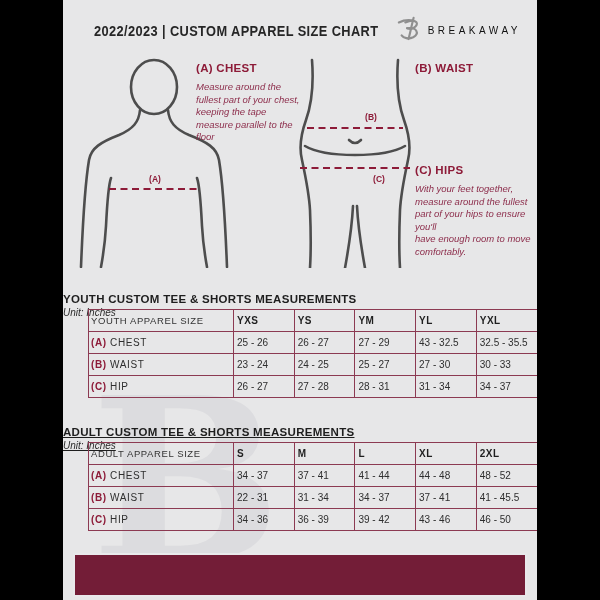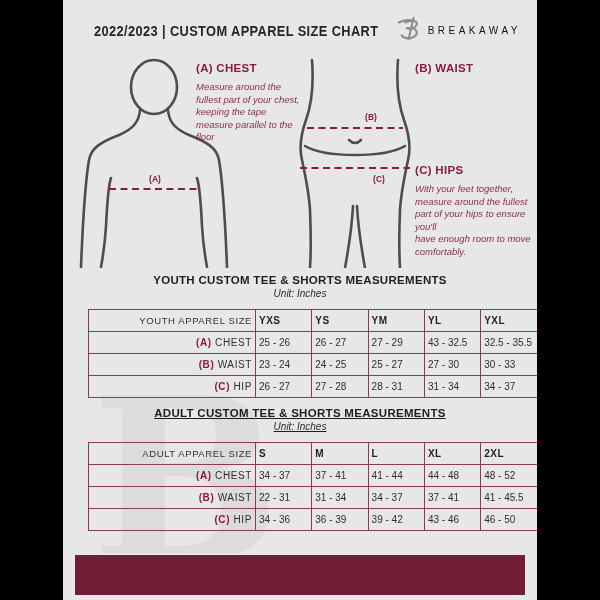--- a/index.html
+++ b/index.html
@@ -35,40 +35,40 @@
     white-space:pre-line;
   }
   #text-a{position:absolute;left:133px;top:6px;width:106px;}
   #text-b{position:absolute;left:352px;top:6px;width:118px;}
   #text-c{position:absolute;left:352px;top:108px;width:118px;}
   .outline{fill:none;stroke:#4d4d4d;stroke-width:2.6;stroke-linecap:round;}
   .dash{stroke:#8d1b38;stroke-width:2.2;stroke-dasharray:7 4.5;}
   .fig-label{font-size:8.5px;font-weight:800;fill:#8d1b38;font-family:"Liberation Sans",sans-serif;}
   
   .tbl-title{
-    position:absolute;left:0;right:0;text-align:center;z-index:2;
-    font-size:11.5px;font-weight:800;color:#1e1e1e;letter-spacing:.3px;
+    position:absolute;left:0;right:0;text-align:left;z-index:2;
+    font-size:11.5px;font-weight:800;color:#1e1e1e;letter-spacing:.3px;margin-top:19px;
   }
   .tbl-unit{display:block;font-size:10px;font-weight:400;font-style:italic;
     letter-spacing:0;color:#2b2b2b;margin-top:2px;}
   #youth-title{top:274px;}
   #adult-title{top:407px;text-decoration:underline;}
   table.size-table{
     border-collapse:collapse;table-layout:fixed;width:449px;
     position:absolute;left:25px;z-index:2;
   }
   #youth-table{top:309px;}
   #adult-table{top:442px;}
   .size-table tr{border-top:1.5px solid #8c3a52;}
   .size-table tr:last-child{border-bottom:1.5px solid #8c3a52;}
   .size-table th,.size-table td{
     border-left:1.2px solid #8c3a52;height:21px;padding:0 3px;
     font-size:10px;color:#2e2e2e;text-align:left;vertical-align:middle;
   }
-  .size-table .lab{width:139px;text-align:right;padding-left:24px;letter-spacing:.6px;}
+  .size-table .lab{width:139px;text-align:left;padding-left:2px;letter-spacing:.6px;}
   .size-table th{font-weight:700;color:#1f1f1f;letter-spacing:.5px;}
   .size-table th.lab{font-weight:500;font-size:9.5px;color:#333;}
   .pre{color:#8d1b38;font-weight:800;}
   
   #watermark{
     position:absolute;left:28px;top:368px;z-index:1;
     font-family:"DejaVu Serif",serif;font-size:225px;font-weight:700;
     color:#dcdcdf;line-height:1;user-select:none;
   }
   #footer-bar{

